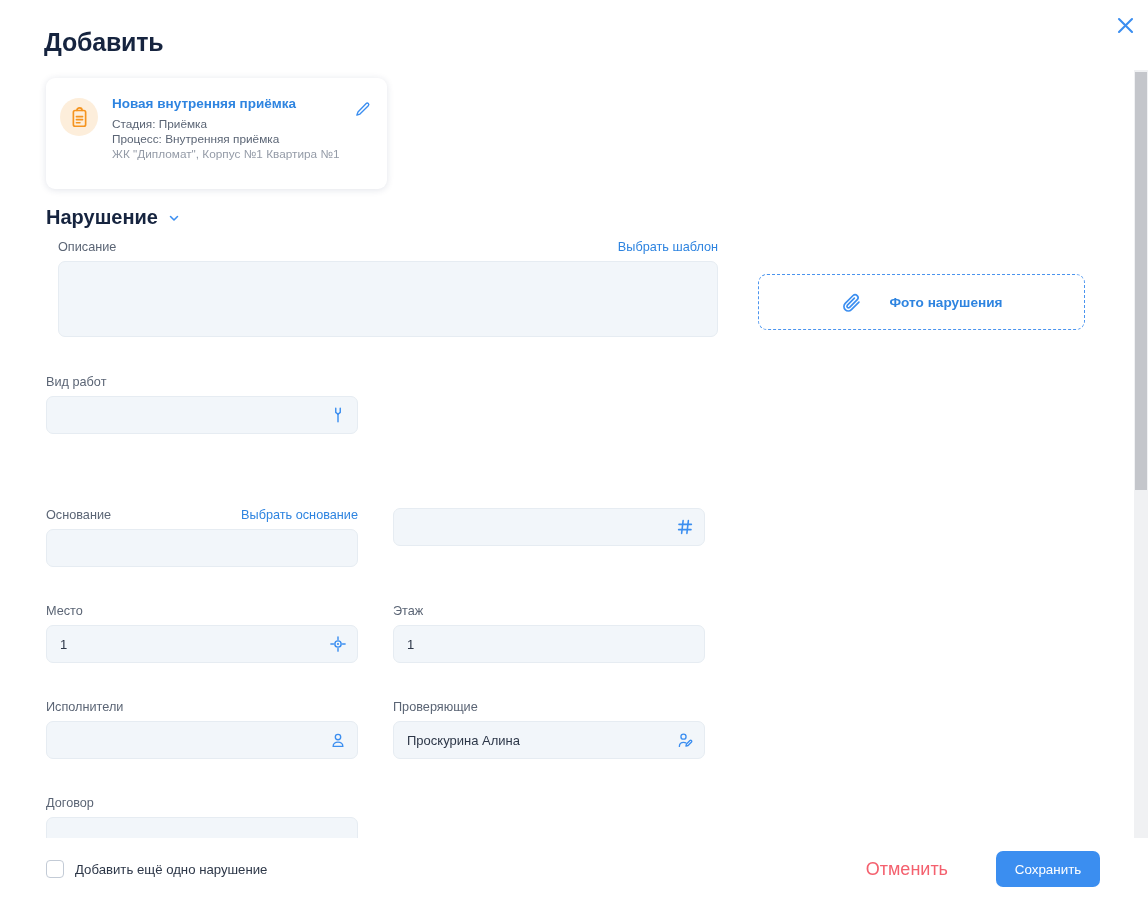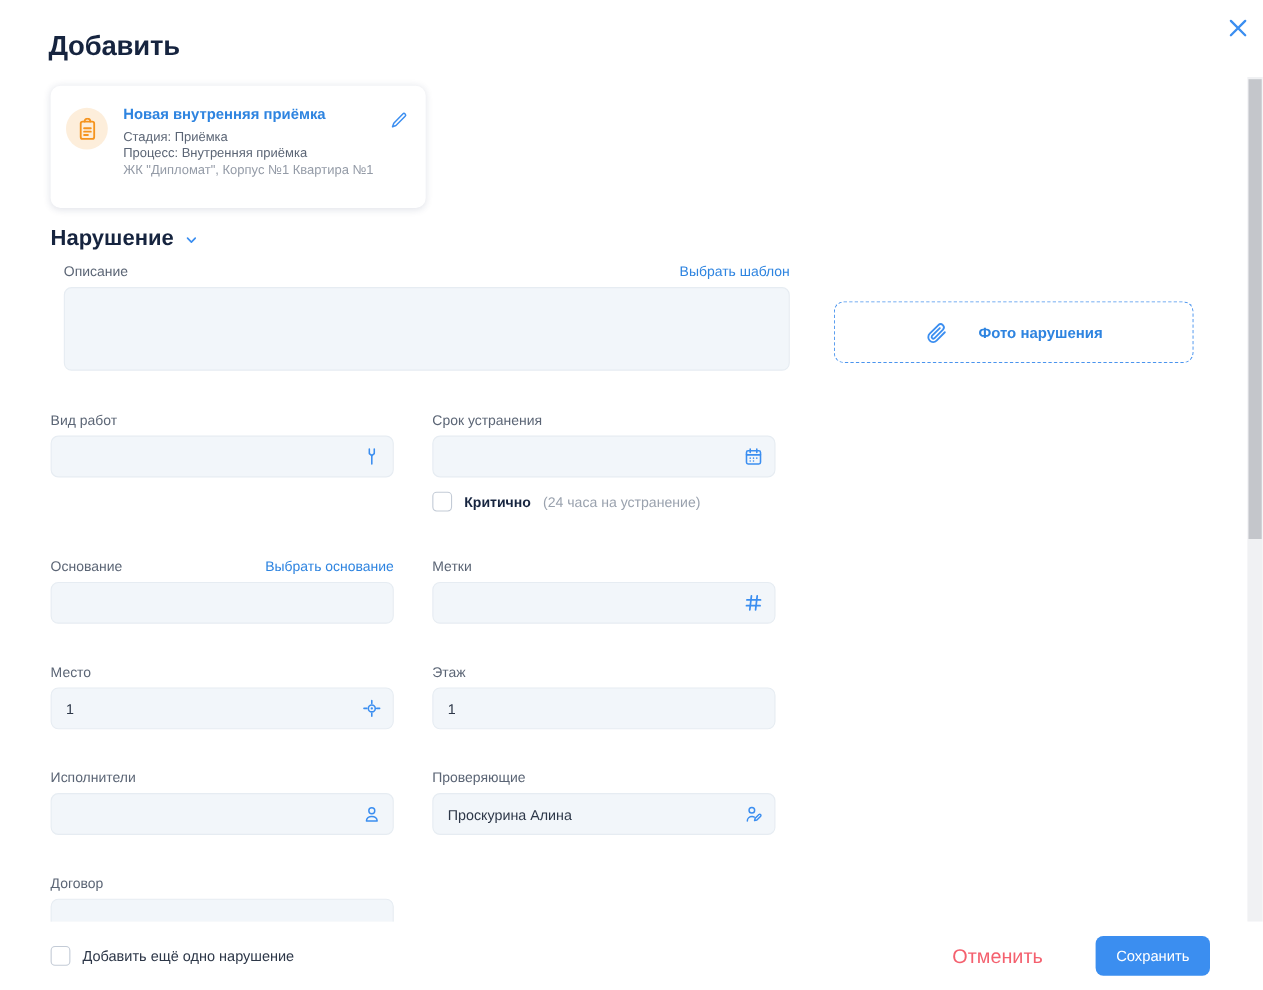--- a/index.html
+++ b/index.html
@@ -224,56 +224,33 @@
         <div class="inp">
           <span class="val"></span>
           <span class="ico">
             <svg width="18" height="18" viewBox="0 0 24 24" fill="none" stroke="#3b8ef0" stroke-width="1.9" stroke-linecap="round" stroke-linejoin="round">
               <path d="M9 3v5.5L12 11l3-2.5V3"></path>
               <path d="M12 11v10"></path>
             </svg>
           </span>
         </div>
       </div>
-      <div class="col-r">
-        <div class="field-label-row">
-          <span class="field-label">Срок устранения</span>
-        </div>
-        <div class="inp">
-          <span class="val"></span>
-          <span class="ico">
-            <svg width="18" height="18" viewBox="0 0 24 24" fill="none" stroke="#3b8ef0" stroke-width="1.9" stroke-linecap="round" stroke-linejoin="round">
-              <rect x="3.5" y="5" width="17" height="16" rx="2"></rect>
-              <path d="M3.5 10h17M8 3v4M16 3v4"></path>
-              <path d="M8 14h.01M12 14h.01M16 14h.01M8 17.5h.01M12 17.5h.01"></path>
-            </svg>
-          </span>
-        </div>
-        <div class="crit-row">
-          <span class="cbox"></span>
-          <span class="crit-strong">Критично</span>
-          <span class="crit-note">(24 часа на устранение)</span>
-        </div>
-      </div>
     </div>
 
     <div class="row" style="top:268px; height:95px;">
       <div class="col-l">
         <div class="field-label-row">
           <span class="field-label">Основание</span>
           <span class="field-link">Выбрать основание</span>
         </div>
         <div class="inp">
           <span class="val"></span>
         </div>
       </div>
       <div class="col-r">
-        <div class="field-label-row">
-          <span class="field-label">Метки</span>
-        </div>
         <div class="inp">
           <span class="val"></span>
           <span class="ico">
             <svg width="18" height="18" viewBox="0 0 24 24" fill="none" stroke="#3b8ef0" stroke-width="2.1" stroke-linecap="round">
               <path d="M9.5 3.5L7.5 20.5M16.5 3.5l-2 17M4 8.5h16.5M3.5 15.5H20"></path>
             </svg>
           </span>
         </div>
       </div>
     </div>

